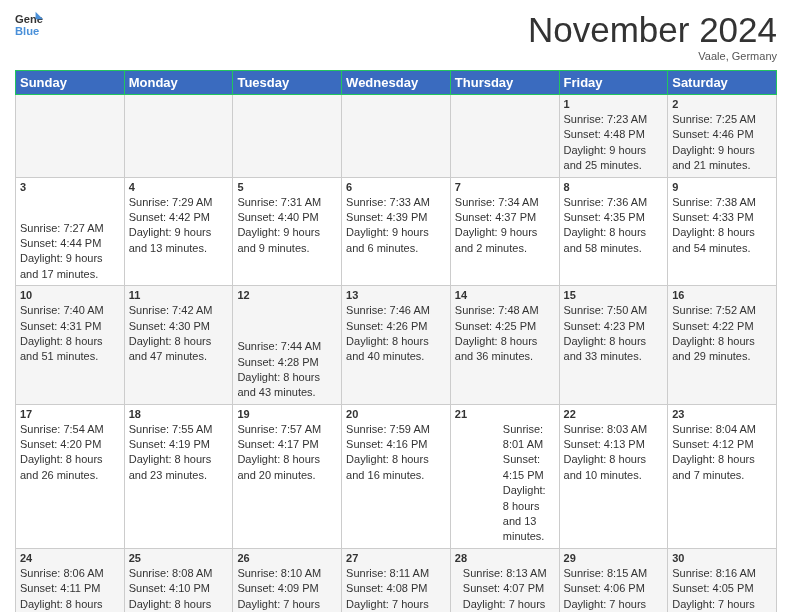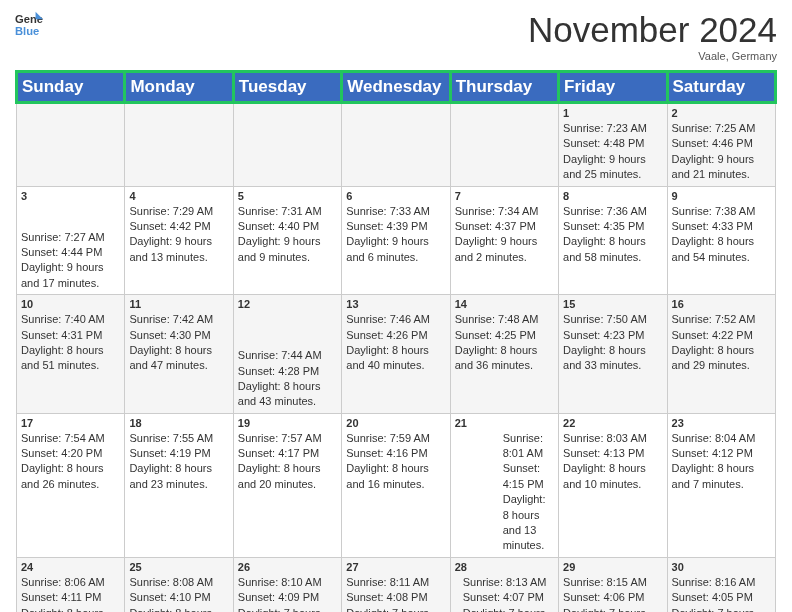--- a/index.html
+++ b/index.html
@@ -42,25 +42,25 @@
       color: #555;
     }
     table {
       width: 100%;
       border-collapse: collapse;
       table-layout: fixed;
     }
     thead tr th {
       background-color: #3a6bbf;
       color: white;
-      font-size: 17px;
+      font-size: 13px;
       font-weight: bold;
       padding: 4px 4px;
       text-align: left;
-      border: 3px solid #22c55e;
+      border: 1px solid #22c55e;
     }
     tbody tr td {
       border: 1px solid #ccc;
       vertical-align: top;
       padding: 3px 4px;
       font-size: 9.5px;
       color: #333;
       height: 82px;
       background: #fff;
     }

